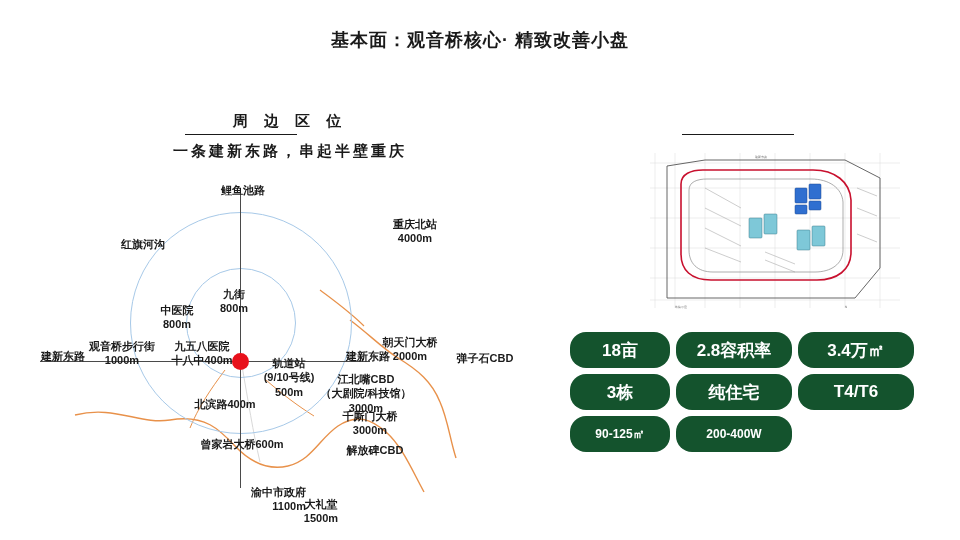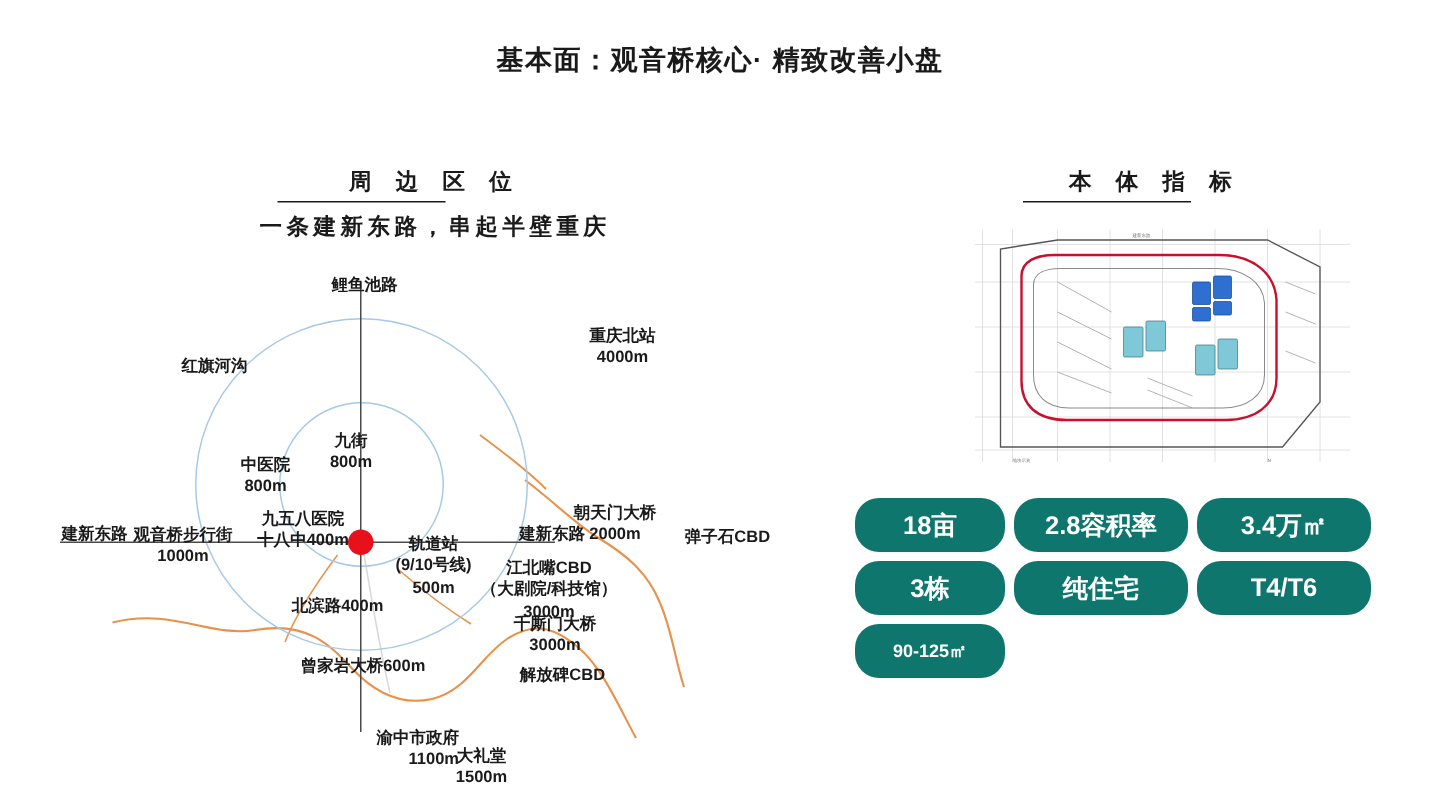--- a/index.html
+++ b/index.html
@@ -66,21 +66,21 @@
   .site-plan{
     position:absolute;left:645px;top:148px;width:260px;height:165px;
     background:#ffffff;overflow:hidden;
   }
   .kpis{
     position:absolute;left:570px;top:332px;width:344px;
     display:grid;grid-template-columns:100px 116px 116px;
     grid-gap:6px;
   }
   .kpi{
-    height:36px;background:#0f766e;color:#ffffff;border-radius:16px;
+    height:36px;background:#14532d;color:#ffffff;border-radius:16px;
     display:flex;align-items:center;justify-content:center;
     font-size:17px;font-weight:bold;letter-spacing:0px;
   }
   .kpi.small{font-size:12px;}
 </style>
 </head>
 <body>
 
 <div class="page">
 
@@ -116,21 +116,21 @@
 
     <div class="lbl b" style="left:88px;top:68px;width:70px;">红旗河沟</div>
 
     <div class="lbl b" style="left:186px;top:118px;width:56px;white-space:pre-line;">九街
 800m</div>
 
     <div class="lbl b" style="left:124px;top:134px;width:66px;white-space:pre-line;">中医院
 800m</div>
 
 
-    <div class="lbl b" style="left:60px;top:170px;width:84px;white-space:pre-line;margin-top:11px;">观音桥步行街
+    <div class="lbl b" style="left:60px;top:170px;width:84px;white-space:pre-line;">观音桥步行街
 1000m</div>
 
     <div class="lbl b" style="left:140px;top:170px;width:84px;white-space:pre-line;">九五八医院
 十八中400m</div>
 
     <div class="lbl b" style="left:18px;top:180px;width:50px;">建新东路</div>
 
     <div class="lbl b" style="left:238px;top:186px;width:62px;white-space:pre-line;line-height:1.3;">轨道站
 (9/10号线)
 500m</div>
@@ -155,21 +155,20 @@
 
     <div class="lbl b" style="left:320px;top:274px;width:70px;">解放碑CBD</div>
 
     <div class="lbl b" style="left:210px;top:316px;width:76px;white-space:pre-line;text-align:right;">渝中市政府
 1100m</div>
 
     <div class="lbl b" style="left:268px;top:328px;width:66px;white-space:pre-line;">大礼堂
 1500m</div>
   </div>
 
-  <div class="right-head">本 体 指 标</div>
   <div class="right-head-underline"></div>
 
   <div class="site-plan">
     <svg viewBox="0 0 260 165" width="260" height="165">
       <rect x="0" y="0" width="260" height="165" fill="#ffffff"></rect>
       <g stroke="#d8d8d8" stroke-width="0.5">
         <path d="M10 5 V160 M30 5 V160 M60 5 V160 M95 5 V160 M130 5 V160 M165 5 V160 M200 5 V160 M235 5 V160"></path>
         <path d="M5 15 H255 M5 40 H255 M5 70 H255 M5 100 H255 M5 130 H255 M5 152 H255"></path>
       </g>
       <path d="M22 18 L22 150 L210 150 L235 120 L235 30 L200 12 L60 12 Z" fill="none" stroke="#555" stroke-width="0.9"></path>
@@ -203,15 +202,16 @@
   </div>
 
   <div class="kpis">
     <div class="kpi">18亩</div>
     <div class="kpi">2.8容积率</div>
     <div class="kpi">3.4万㎡</div>
     <div class="kpi">3栋</div>
     <div class="kpi">纯住宅</div>
     <div class="kpi">T4/T6</div>
     <div class="kpi small">90-125㎡</div>
+    <div class="kpi small">200-400W</div>
   </div>
 
 </div>
 
 </body></html>

